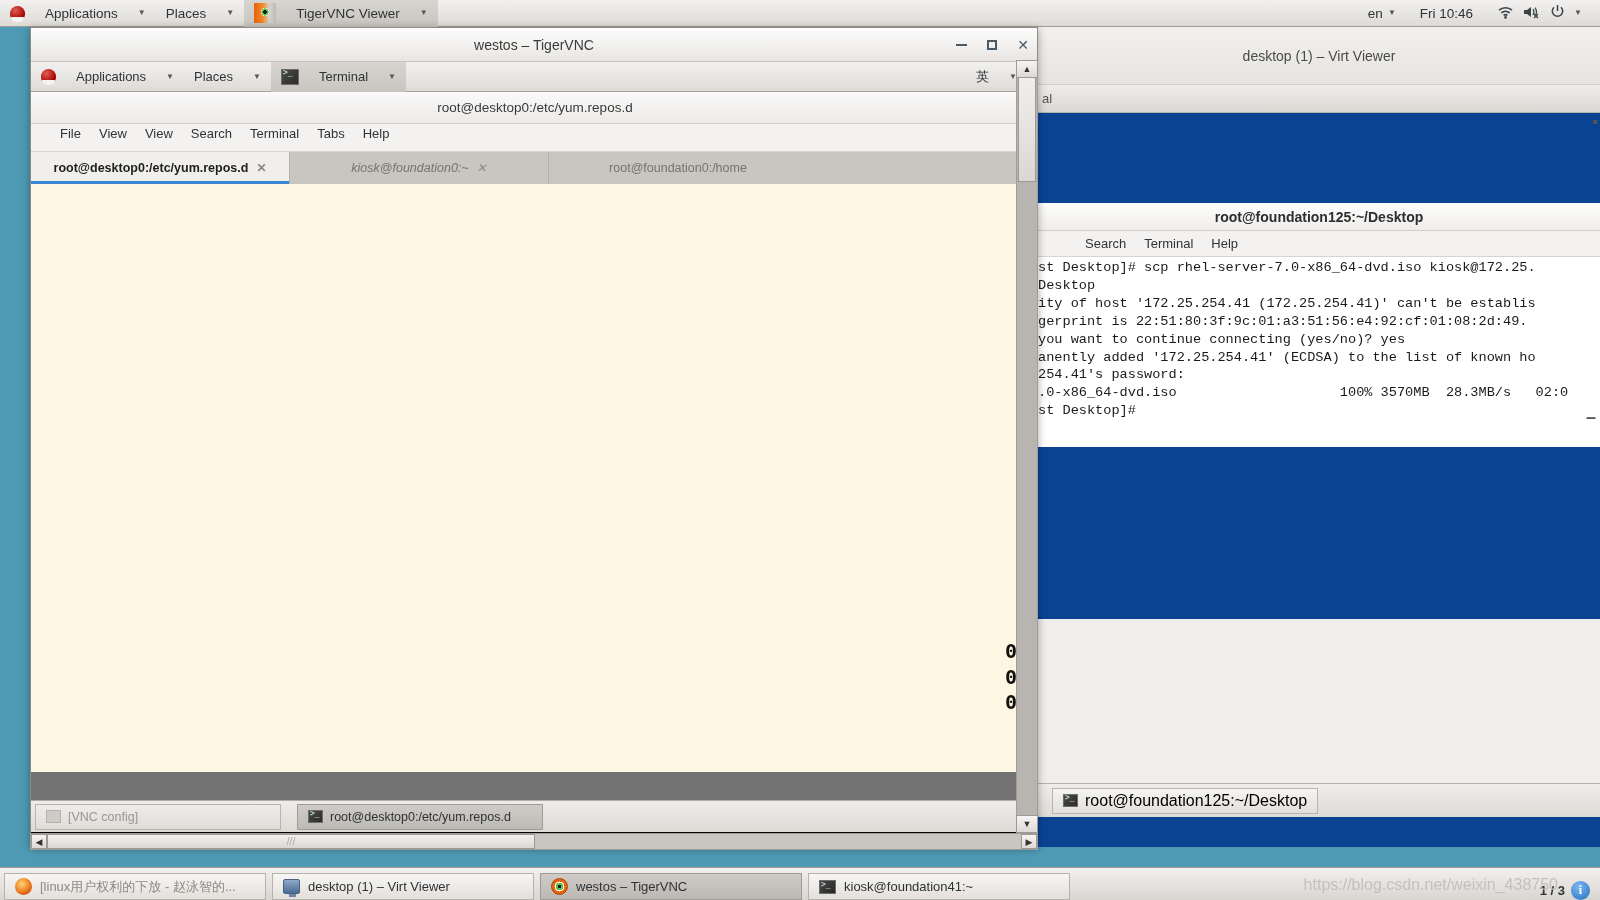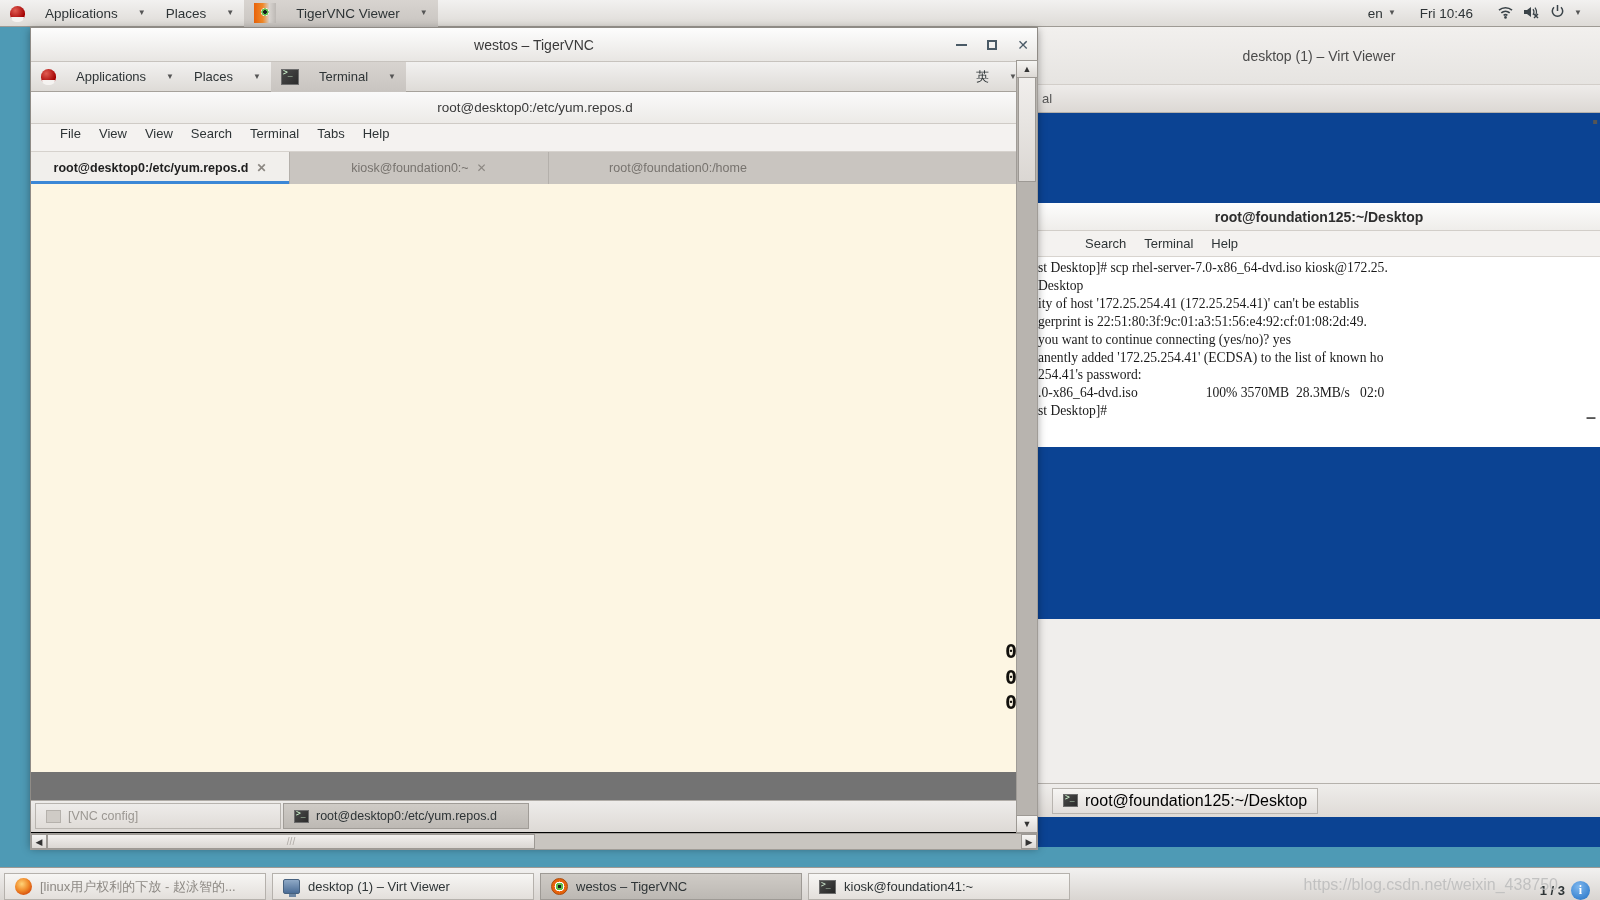--- a/index.html
+++ b/index.html
@@ -126,21 +126,21 @@
   #term-scroll-thumb{
     position:absolute; right:1px; top:2px; width:12px; height:30px;
     background:linear-gradient(#f4f2f0,#d9d5d0); border:1px solid #908c87;
   }
 
   
   #guest-taskbar{
     position:absolute; left:0; bottom:16px; width:1008px; height:32px;
     background:linear-gradient(#eeecea,#ddd9d5);
     border-top:1px solid #b0aca7;
-    display:flex; align-items:flex-start; gap:2px; padding:2px 4px;
+    display:flex; align-items:center; gap:16px; padding:2px 4px;
     font-size:12.5px; color:#2e3436;
   }
   .tb-item{
     display:flex;align-items:center;gap:7px;
     height:26px; padding:0 10px; min-width:246px;
     border:1px solid #b8b4af; background:linear-gradient(#f6f5f3,#e2dedb);
   }
   .tb-item.dim{ color:#9b9792; background:linear-gradient(#eeecea,#e0dcd8); }
   .tb-item.pressed{ background:linear-gradient(#cfcbc6,#bdb9b4); border-color:#a09c97; }
   .mini-icon{
@@ -218,21 +218,21 @@
   }
   #vv-term-menu{
     height:26px;background:#f4f2f0;border-bottom:1px solid #d8d4cf;
     display:flex;align-items:center;gap:0;padding-left:38px;font-size:13px;color:#2e3436;
   }
   #vv-term-menu span{ padding:2px 9px; }
   #vv-term-body{
     background:#ffffff; height:190px; overflow:hidden; padding-top:2px;
   }
   #vv-term-text{
-    font-family:Liberation Serif, serif;
+    font-family:Liberation Mono, monospace;
     font-size:13.6px; line-height:17.9px; color:#1a1a1a; white-space:pre;
   }
   #vv-band3{ height:172px; }
   #virt-taskbar{
     position:absolute; left:0; bottom:30px; width:562px; height:34px;
     background:linear-gradient(#efedeb,#dedad6);
     border-top:1px solid #b5b1ac;
     display:flex;align-items:center;padding:2px 14px;
   }
   #virt-taskbar .tb-item{ min-width:240px; }
@@ -449,21 +449,21 @@
       <span>Tabs</span>
       <span>Help</span>
     </div>
 
     <div id="gterm-tabs">
       <div class="gtab sel" style="min-width:258px;">
         <span>root@desktop0:/etc/yum.repos.d</span>
         <span class="x">✕</span>
       </div>
       <div class="gtab-sep"></div>
-      <div class="gtab" style="min-width:258px;">
+      <div class="gtab" style="min-width:258px;font-style:italic;">
         <span>kiosk@foundation0:~</span>
         <span class="x">✕</span>
       </div>
       <div class="gtab-sep"></div>
       <div class="gtab" style="min-width:258px;">
         <span>root@foundation0:/home</span>
       </div>
     </div>
 
     <div id="term-body">

